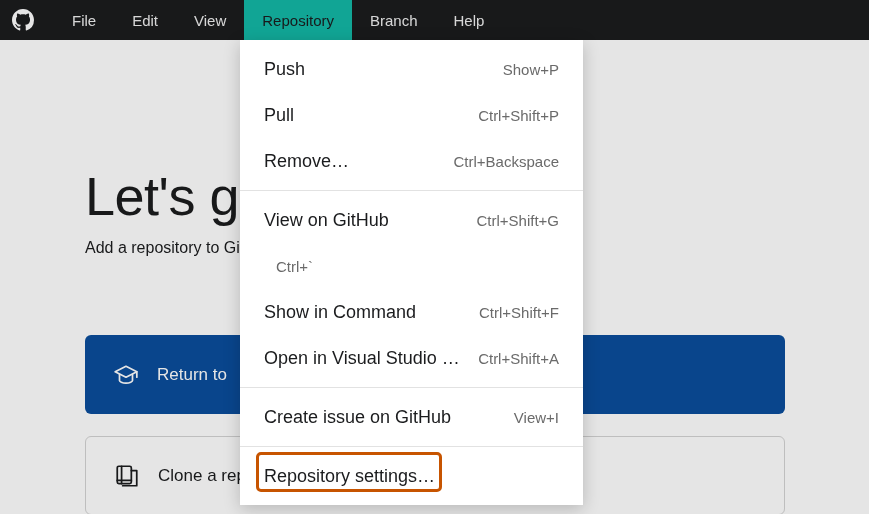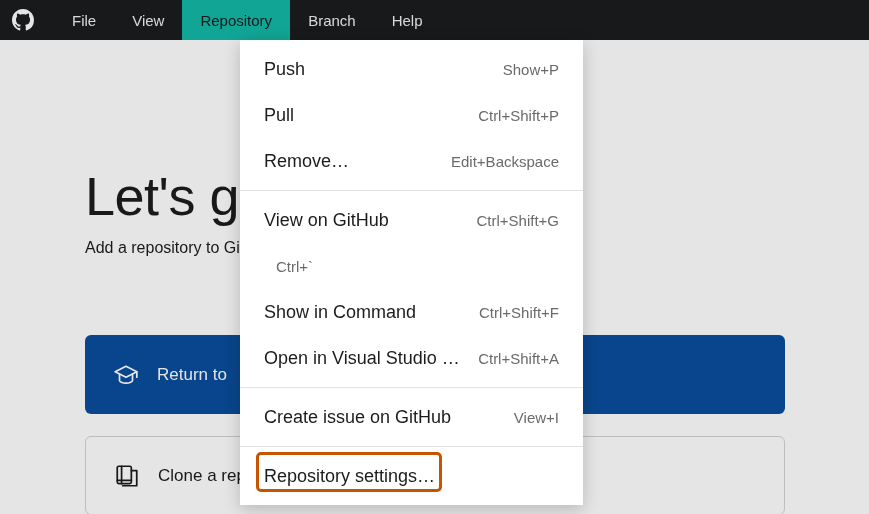--- a/index.html
+++ b/index.html
@@ -151,20 +151,21 @@
 </head>
 <body>
 
 <div class="menubar">
   <span class="github-icon">
     <svg viewBox="0 0 16 16" width="22" height="22">
         <path d="M8 0C3.58 0 0 3.58 0 8c0 3.54 2.29 6.53 5.47 7.59.4.07.55-.17.55-.38 0-.19-.01-.82-.01-1.49-2.01.37-2.53-.49-2.69-.94-.09-.23-.48-.94-.82-1.13-.28-.15-.68-.52-.01-.53.63-.01 1.08.58 1.23.82.72 1.21 1.87.87 2.33.66.07-.52.28-.87.51-1.07-1.78-.2-3.64-.89-3.64-3.95 0-.87.31-1.59.82-2.15-.08-.2-.36-1.02.08-2.12 0 0 .67-.21 2.2.82.64-.18 1.32-.27 2-.27.68 0 1.36.09 2 .27 1.53-1.04 2.2-.82 2.2-.82.44 1.1.16 1.92.08 2.12.51.56.82 1.27.82 2.15 0 3.07-1.87 3.75-3.65 3.95.29.25.54.73.54 1.48 0 1.07-.01 1.93-.01 2.2 0 .21.15.46.55.38A8.013 8.013 0 0016 8c0-4.42-3.58-8-8-8z"></path>
       </svg>
   </span>
   <div class="menu-item">File</div>
+  <div class="menu-item">Edit</div>
   <div class="menu-item">View</div>
   <div class="menu-item active">Repository</div>
   <div class="menu-item">Branch</div>
   <div class="menu-item">Help</div>
 </div>
 
 <div class="content">
   <div class="heading">Let's get started!</div>
   <div class="subheading">Add a repository to GitHub Desktop to start collaborating</div>
 
@@ -198,21 +199,21 @@
   <div class="dropdown-item">
     <span class="label">Push</span>
     <span class="shortcut">Show+P</span>
   </div>
   <div class="dropdown-item">
     <span class="label">Pull</span>
     <span class="shortcut">Ctrl+Shift+P</span>
   </div>
   <div class="dropdown-item">
     <span class="label">Remove…</span>
-    <span class="shortcut">Edit+Backspace</span>
+    <span class="shortcut">Ctrl+Backspace</span>
   </div>
   <div class="separator"></div>
   <div class="dropdown-item">
     <span class="label">View on GitHub</span>
     <span class="shortcut">Ctrl+Shift+G</span>
   </div>
   <div class="dropdown-item">
     <span class="shortcut">Ctrl+`</span>
   </div>
   <div class="dropdown-item">

